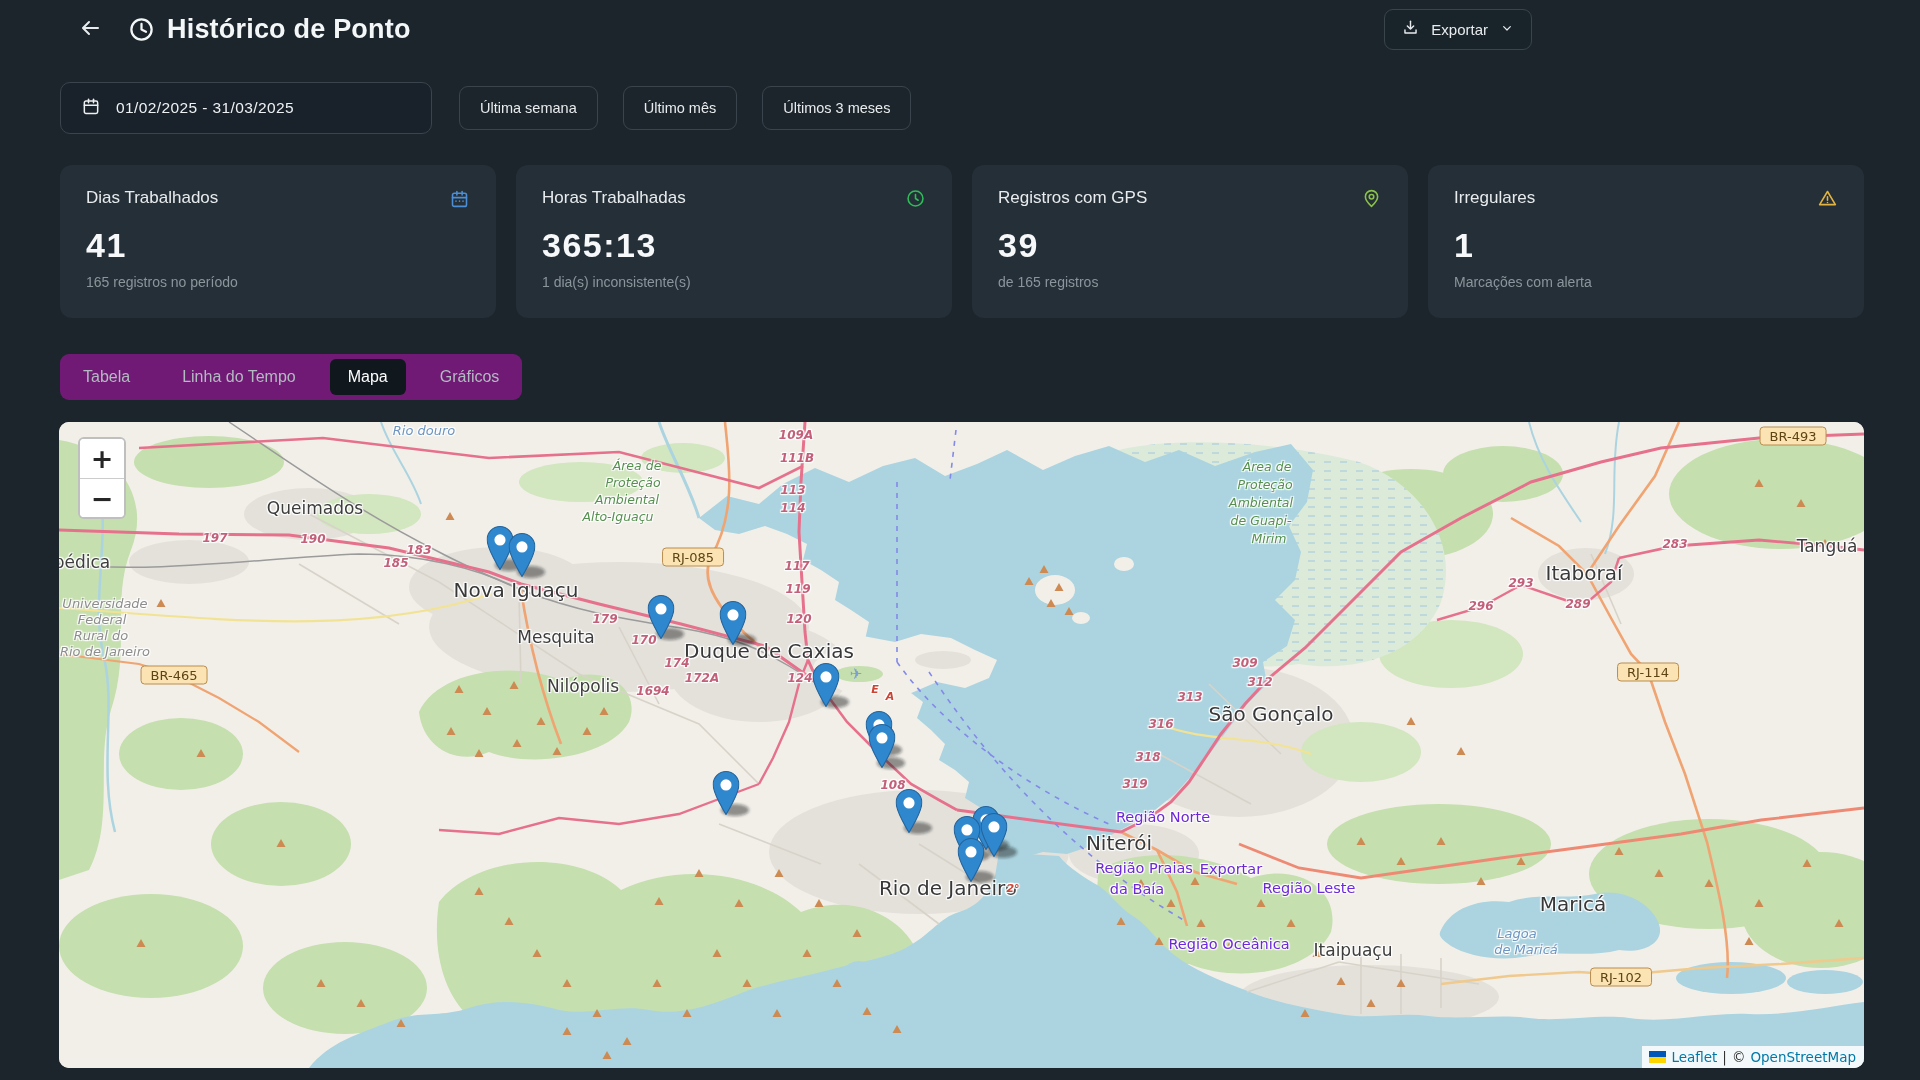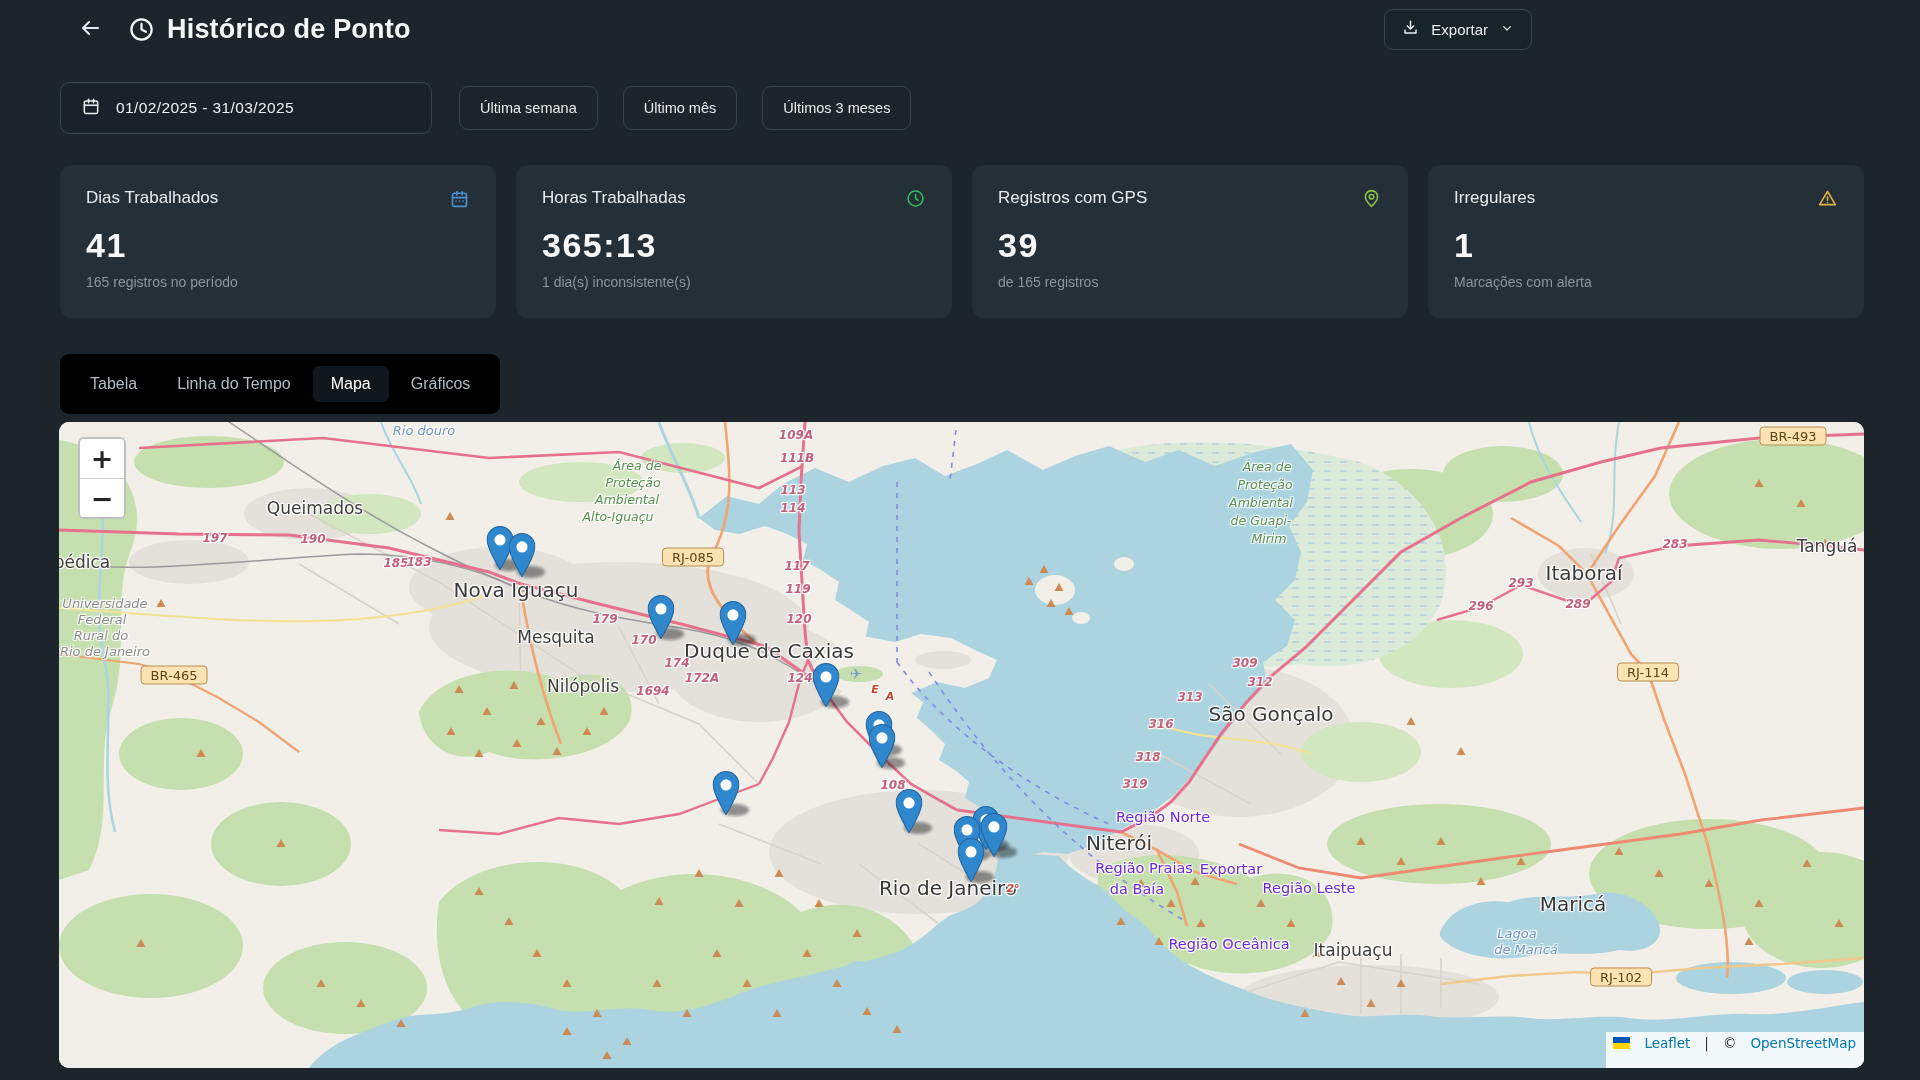--- a/index.html
+++ b/index.html
@@ -21,21 +21,21 @@
       color:#e8ecee;font-size:14.5px;cursor:pointer;font-family:inherit}
   .quick-btn:first-of-type{margin-left:27px}
   
   .cards{position:absolute;left:60px;top:165px;width:1804px;display:flex;gap:20px}
   .card{flex:1;height:153px;box-sizing:border-box;background:#252f37;border-radius:12px;padding:23px 26px}
   .card-top{display:flex;justify-content:space-between;align-items:flex-start}
   .card-label{font-size:17px;color:#e8ecee}
   .card-value{font-size:34px;font-weight:700;color:#f6f8f9;margin-top:13px;letter-spacing:1.5px}
   .card-sub{font-size:14px;color:#8b959c;margin-top:9px}
   
-  .tabs{position:absolute;left:60px;top:354px;display:inline-flex;background:#000000;border-radius:9px;padding:12px;gap:4px}
+  .tabs{position:absolute;left:60px;top:354px;display:inline-flex;background:#701a75;border-radius:9px;padding:5px;gap:16px}
   .tab{padding:9px 18px;font-size:16px;color:#b2bbc1;border-radius:6px;cursor:pointer;white-space:nowrap}
   .tab.active{background:#10181d;color:#ffffff;font-weight:400}
   
   .map-wrap{position:absolute;left:59px;top:422px;width:1805px;height:646px;border-radius:10px;overflow:hidden;background:#f2efe9;cursor:grab}
   .map-wrap svg.layer{position:absolute;left:0;top:0;width:100%;height:100%}
   #labels-layer{position:absolute;left:0;top:0;width:100%;height:100%;pointer-events:none}
   .map-label{position:absolute;transform:translate(-50%,-50%);white-space:nowrap;font-family:"DejaVu Sans",sans-serif;
       text-shadow:1px 1px 1px #fff,-1px -1px 1px #fff,1px -1px 1px #fff,-1px 1px 1px #fff,0 0 3px #fff;}
   .city-lg{font-size:20px;color:#383838}
   .city-md{font-size:17px;color:#3d3d3d}
@@ -45,22 +45,22 @@
   .gray-lbl{font-size:13px;font-style:italic;color:#8d8d8d}
   .road-num{font-size:12px;font-style:italic;font-weight:600;color:#c2607a}
   .red-letter{font-size:11px;font-style:italic;font-weight:600;color:#cc4433}
   .plane-mark{font-size:15px;color:#7b9fd4;text-shadow:none}
   .road-badge{position:absolute;transform:translate(-50%,-50%);background:#fbe3b3;border:1.5px solid #b98d4f;color:#5f4413;
       font-size:13px;padding:1px 9px;border-radius:4px;font-family:"DejaVu Sans",sans-serif;white-space:nowrap;text-shadow:none}
   .leaflet-zoom{position:absolute;left:19px;top:15px;width:44px;background:#fff;border:2px solid rgba(0,0,0,.25);border-radius:6px;overflow:hidden;z-index:5}
   .zoom-btn{height:39px;display:flex;align-items:center;justify-content:center;font-size:27px;font-weight:700;color:#262626;
       font-family:"DejaVu Sans",sans-serif;cursor:pointer;background:#fff;border:none;width:100%}
   .zoom-btn + .zoom-btn{border-top:1px solid #ccc}
-  .attribution{position:absolute;right:0;bottom:0;background:rgba(255,255,255,.85);padding:3px 8px 17px 7px;font-size:13.5px;color:#333;
-      display:flex;align-items:center;gap:14px;font-family:"DejaVu Sans",sans-serif;z-index:5}
+  .attribution{position:absolute;right:0;bottom:0;background:rgba(255,255,255,.85);padding:3px 8px 3px 7px;font-size:13.5px;color:#333;
+      display:flex;align-items:center;gap:5px;font-family:"DejaVu Sans",sans-serif;z-index:5}
   .attr-link{color:#0078a8;text-decoration:none;cursor:pointer}
   .flag{width:17px;height:12px;display:inline-block;background:linear-gradient(#0057b7 50%,#ffd500 50%)}
 </style>
 </head>
 <body>
 
 <header class="header">
   <button class="back-btn">
     <span>
       <svg width="24" height="24" viewBox="0 0 24 24" class="icon" style="stroke:#e6ebee;stroke-width:2">
@@ -414,21 +414,21 @@
       <div class="map-label green-lbl" style="left: 1202px; top: 80px;">Ambiental</div>
       <div class="map-label green-lbl" style="left: 1202px; top: 98px;">de Guapi-</div>
       <div class="map-label green-lbl" style="left: 1210px; top: 116px;">Mirim</div>
       <div class="map-label gray-lbl" style="left: 46px; top: 181px;">Universidade</div>
       <div class="map-label gray-lbl" style="left: 43px; top: 197px;">Federal</div>
       <div class="map-label gray-lbl" style="left: 42px; top: 213px;">Rural do</div>
       <div class="map-label gray-lbl" style="left: 46px; top: 229px;">Rio de Janeiro</div>
       <div class="map-label road-num" style="left: 156px; top: 116px;">197</div>
       <div class="map-label road-num" style="left: 254px; top: 117px;">190</div>
       <div class="map-label road-num" style="left: 337px; top: 141px;">185</div>
-      <div class="map-label road-num" style="left: 360px; top: 140px;">183</div>
+      <div class="map-label road-num" style="left: 360px; top: 128px;">183</div>
       <div class="map-label road-num" style="left: 546px; top: 197px;">179</div>
       <div class="map-label road-num" style="left: 585px; top: 218px;">170</div>
       <div class="map-label road-num" style="left: 618px; top: 241px;">174</div>
       <div class="map-label road-num" style="left: 643px; top: 256px;">172A</div>
       <div class="map-label road-num" style="left: 594px; top: 269px;">1694</div>
       <div class="map-label road-num" style="left: 737px; top: 13px;">109A</div>
       <div class="map-label road-num" style="left: 738px; top: 36px;">111B</div>
       <div class="map-label road-num" style="left: 734px; top: 68px;">113</div>
       <div class="map-label road-num" style="left: 734px; top: 86px;">114</div>
       <div class="map-label road-num" style="left: 738px; top: 144px;">117</div>

